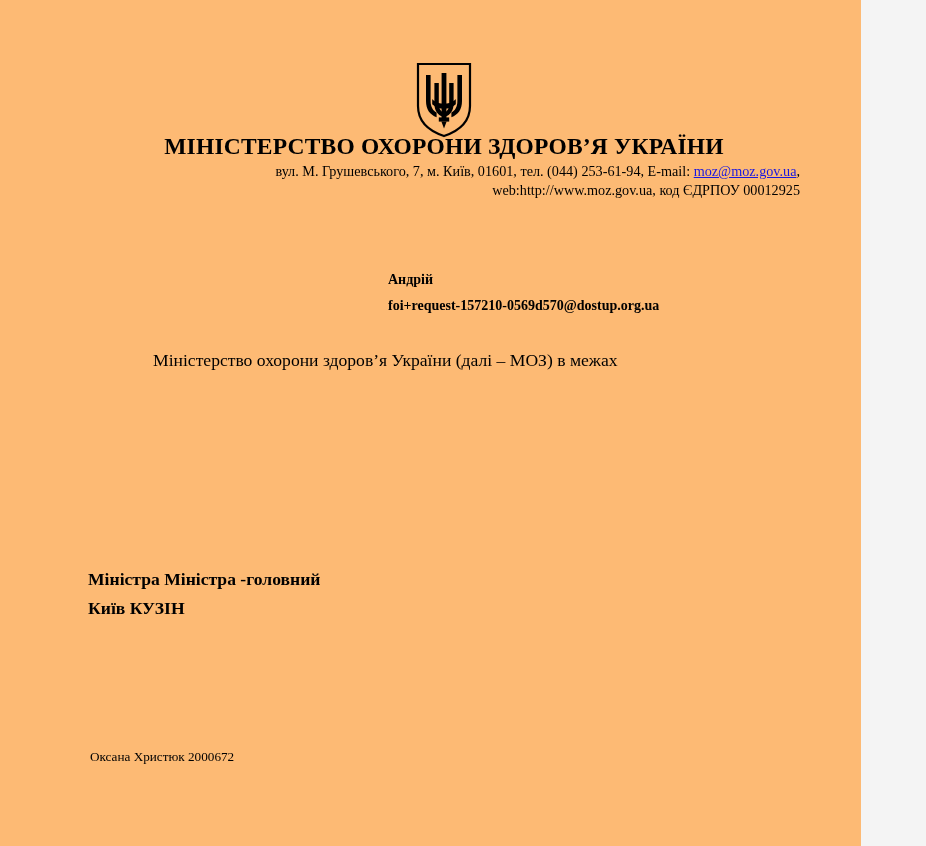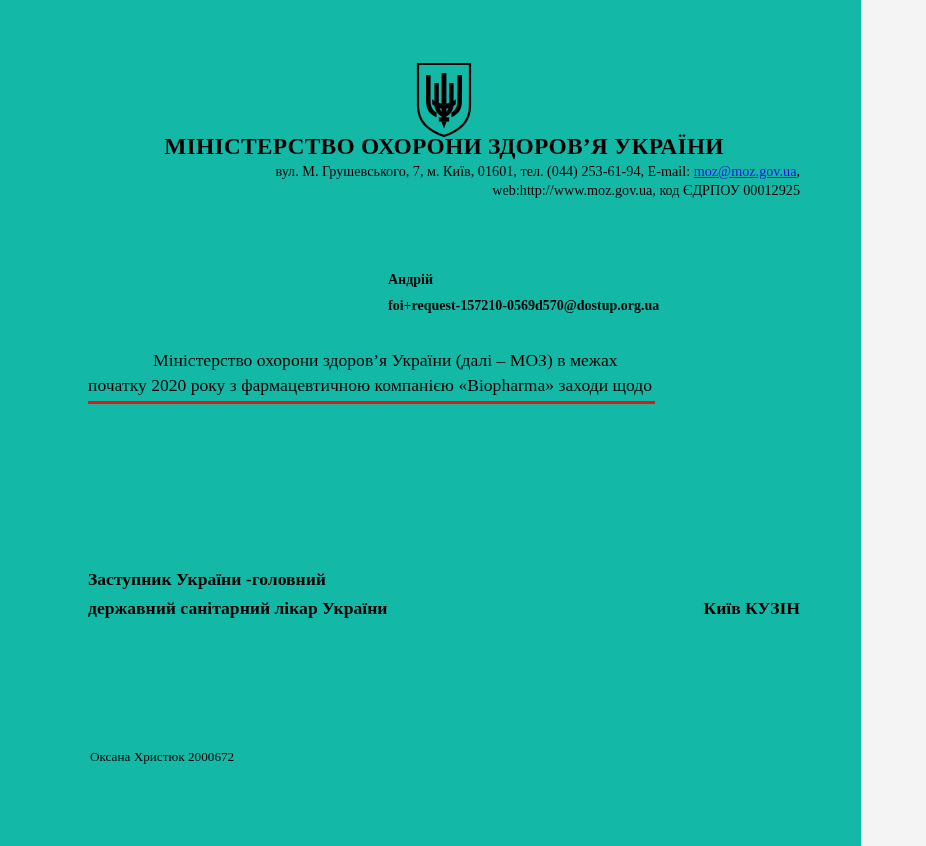--- a/index.html
+++ b/index.html
@@ -20,21 +20,21 @@
     height: 846px;
     background: #f4f4f4;
   }
   
   .page {
     position: absolute;
     left: 0;
     top: 0;
     width: 861px;
     height: 846px;
-    background: #14b8a6;
+    background: #fdba74;
   }
   .sheet {
     position: absolute;
     left: 88px;
     top: 0;
     width: 712px;
     height: 846px;
   }
 
   
@@ -206,27 +206,25 @@
       </div>
 
 
       <div class="addressee">
         <span class="name">Андрій</span>
         <span class="email">foi+request-157210-0569d570@dostup.org.ua</span>
       </div>
 
       <div class="body-par">
         <span class="ln first">Міністерство охорони здоров’я України (далі – МОЗ) в межах</span>
-        <span class="ln"><span class="mark u3">початку 2020 року з фармацевтичною компанією «Biopharma» заходи щодо</span></span>
       </div>
 
       <div class="sign">
-        <span class="post1">Заступник України -головний</span>
+        <span class="post1">Міністра Міністра -головний</span>
         <span class="row">
-          <span>державний санітарний лікар України</span>
           <span class="signer">Київ КУЗІН</span>
         </span>
       </div>
 
       <div class="footer">Оксана Христюк 2000672</div>
 
     </div>
   </div>
 </div>
 

